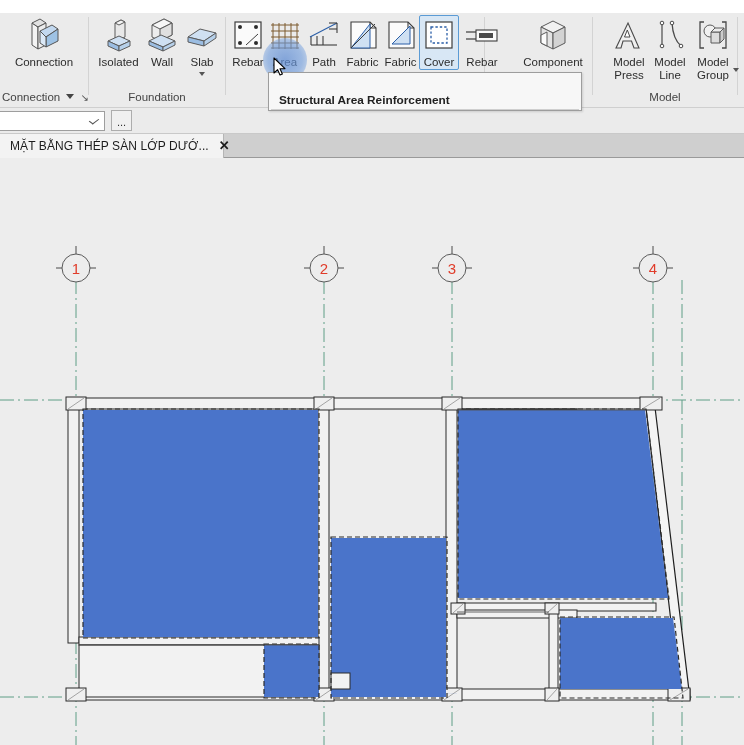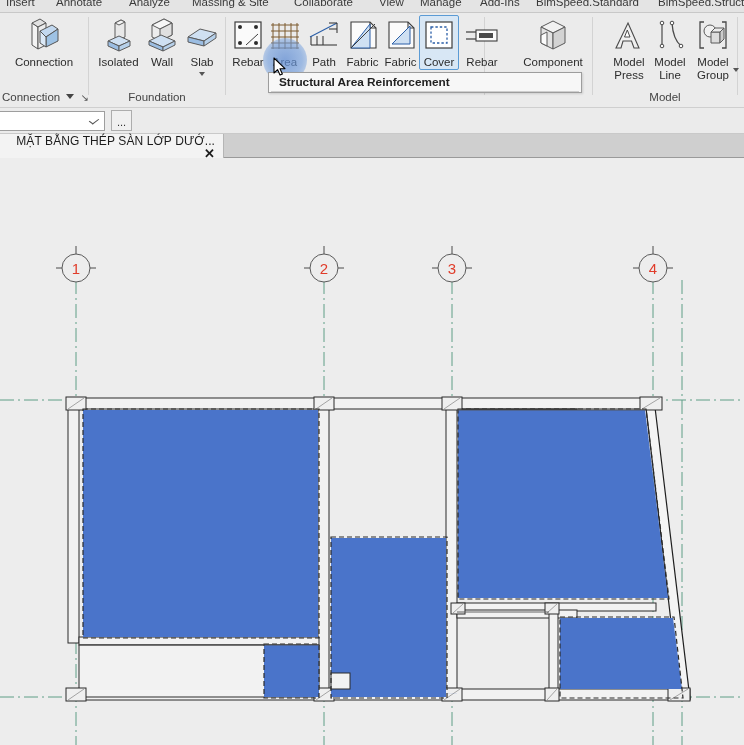--- a/index.html
+++ b/index.html
@@ -92,39 +92,39 @@
   }
 
   
   .viewtab-bar {
     position: absolute; top: 134px; left: 0; width: 744px; height: 24px;
     background: #cfcfcf; border-bottom: 1px solid #9a9a9a;
   }
   .view-tab {
     position: absolute; left: 0; top: 0; height: 24px;
     background: #f3f3f3; border-right: 1px solid #b5b5b5;
-    display: flex; align-items: flex-end; padding: 0 8px 0 10px; flex-direction: column;
+    display: flex; align-items: center; padding: 0 8px 0 10px;
   }
   .view-tab .ttl {
     font-size: 12px; color: #1b1b1b; white-space: nowrap; letter-spacing: .1px;
   }
   .view-tab .x {
     margin-left: 10px; font-size: 13px; color: #1b1b1b; font-weight: 600;
     line-height: 12px;
   }
 
   
   .tooltip {
     position: absolute; left: 268px; top: 72px; width: 314px;
     background: #f7f7f7; border: 1px solid #9d9d9d; z-index: 30;
     box-shadow: 1px 1px 2px rgba(0,0,0,0.13);
   }
   .tt-title {
     font-size: 11.8px; font-weight: bold; color: #222;
-    padding: 2px 10px 2px 10px;
+    padding: 20px 10px 2px 10px;
   }
   .tt-desc { font-size: 11.5px; color: #333; padding: 2px 10px 9px 10px; }
   .tt-rule { height: 1px; background: #cfcfcf; margin: 0 2px; }
   .tt-help {
     font-size: 11.5px; font-weight: bold; color: #333; padding: 8px 10px 9px 10px;
   }
 
   
   .canvas {
     position: absolute; top: 158px; left: 0; width: 744px; height: 587px;
@@ -135,32 +135,20 @@
   .gridnum {
     font-family: "Liberation Sans", sans-serif; font-size: 15px;
     fill: #e03c2a; text-anchor: middle;
   }
 </style>
 </head>
 <body>
 
 <div id="app">
 
-  <div class="ribbon-tabs">
-    <div class="ribbon-tab" style="left:6px">Insert</div>
-    <div class="ribbon-tab" style="left:56px">Annotate</div>
-    <div class="ribbon-tab" style="left:129px">Analyze</div>
-    <div class="ribbon-tab" style="left:192px">Massing &amp; Site</div>
-    <div class="ribbon-tab" style="left:294px">Collaborate</div>
-    <div class="ribbon-tab" style="left:379px">View</div>
-    <div class="ribbon-tab" style="left:420px">Manage</div>
-    <div class="ribbon-tab" style="left:480px">Add-Ins</div>
-    <div class="ribbon-tab" style="left:536px">BimSpeed.Standard</div>
-    <div class="ribbon-tab" style="left:658px">BimSpeed.Struct</div>
-  </div>
 
   <div class="ribbon-body">
 
     <div class="panel-sep" style="left:88px"></div>
     <div class="panel-sep" style="left:225px"></div>
     <div class="panel-sep" style="left:484px"></div>
     <div class="panel-sep" style="left:592px"></div>
     <div class="panel-sep" style="left:737px"></div>
 
     <div class="btn" style="left:10px;width:68px">

